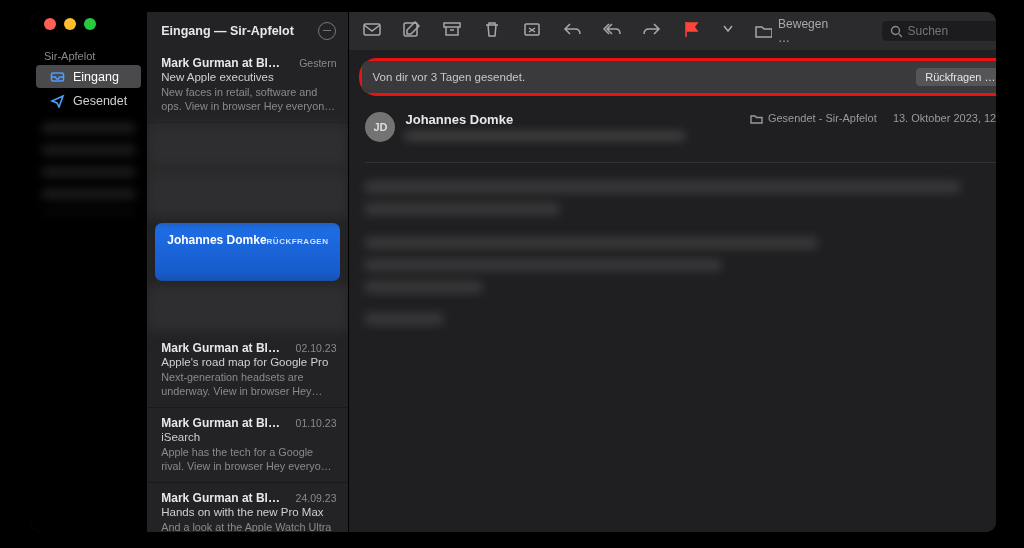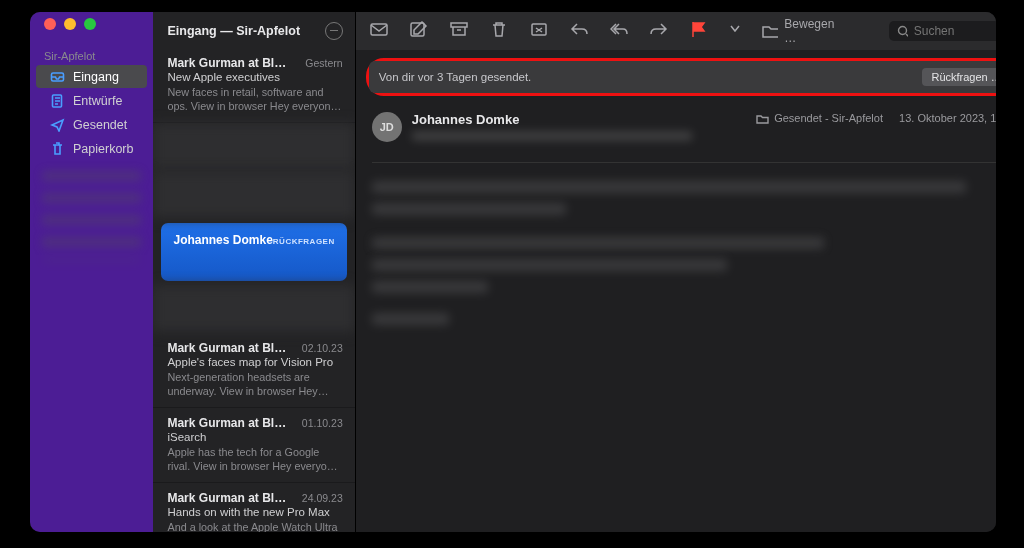--- a/index.html
+++ b/index.html
@@ -3,21 +3,21 @@
 <meta charset="utf-8">
 <style>
   * { box-sizing: border-box; margin: 0; padding: 0; }
   html, body { width: 1024px; height: 548px; overflow: hidden; font-family: -apple-system, "Helvetica Neue", Arial, sans-serif; background: #000; }
   .window {
     position: absolute; left: 30px; top: 12px; width: 966px; height: 520px;
     background: #1e1e1e; border-radius: 10px; box-shadow: 0 10px 40px rgba(0,0,0,0.6);
     display: flex; overflow: hidden;
   }
   
-  .sidebar { width: 148px; background: #4c1d95; display: flex; flex-direction: column; }
+  .sidebar { width: 148px; background: #000000; display: flex; flex-direction: column; }
   .traffic { display: flex; gap: 8px; padding: 6px 12px 14px 14px; }
   .traffic span { width: 12px; height: 12px; border-radius: 50%; }
   .account-label { font-size: 11px; color: #8a8a8e; padding: 6px 14px 2px; }
   .mb-list { list-style: none; }
   .mb-list li { display: flex; align-items: center; gap: 8px; padding: 4px 14px; font-size: 12.5px; color: #d0d0d2; cursor: default; border-radius: 4px; margin: 1px 6px; }
   .mb-list li.selected { background: #4a4a4d; color: #fff; }
   .mb-list li svg { width: 15px; height: 15px; flex: none; }
   .mb-list .ic { stroke: #4a9eff; fill: none; stroke-width: 1.6; }
   .faded-block { margin: 10px 12px; height: 90px; filter: blur(5px); opacity: .35;
     background: repeating-linear-gradient(#555 0 10px, transparent 10px 22px); border-radius: 3px; }
@@ -77,36 +77,23 @@
     <ul class="mb-list">
       <li class="selected">
         <svg>
             <rect class="ic" x="1.5" y="4" width="12" height="8" rx="1.5"></rect>
             <path class="ic" d="M1.5 8h4l1 2h2l1-2h4"></path>
           </svg>
         <span>Eingang</span>
       </li>
       <li>
         <svg>
-            <rect class="ic" x="2.5" y="2" width="9" height="12" rx="1"></rect>
-            <path class="ic" d="M5 5h5M5 8h5M5 11h3"></path>
-          </svg>
-        <span>Entwürfe</span>
-      </li>
-      <li>
-        <svg>
             <path class="ic" d="M2 8l11-5-4 11-2-4z"></path>
           </svg>
         <span>Gesendet</span>
-      </li>
-      <li>
-        <svg>
-            <path class="ic" d="M3 4h9M5 4v9h5V4M6 2h3v2"></path>
-          </svg>
-        <span>Papierkorb</span>
       </li>
     </ul>
     <div class="faded-block"></div>
   </aside>
 
   <section class="msg-col">
     <div class="msg-col-header">
       <span class="title">Eingang — Sir-Apfelot</span>
       <span class="filter"></span>
     </div>
@@ -126,21 +113,21 @@
           <span class="msg-from">Johannes Domke</span>
           <span class="badge">RÜCKFRAGEN</span>
         </div>
       </div>
       <div class="msg-blur"></div>
       <div class="msg-item">
         <div class="msg-row1">
           <span class="msg-from">Mark Gurman at Bl…</span>
           <span class="msg-date">02.10.23</span>
         </div>
-        <div class="msg-subj">Apple's faces map for Vision Pro</div>
+        <div class="msg-subj">Apple's road map for Google Pro</div>
         <div class="msg-prev">Next-generation headsets are underway. View in browser Hey ever…</div>
       </div>
       <div class="msg-item">
         <div class="msg-row1">
           <span class="msg-from">Mark Gurman at Bl…</span>
           <span class="msg-date">01.10.23</span>
         </div>
         <div class="msg-subj">iSearch</div>
         <div class="msg-prev">Apple has the tech for a Google rival. View in browser Hey everyo…</div>
       </div>

